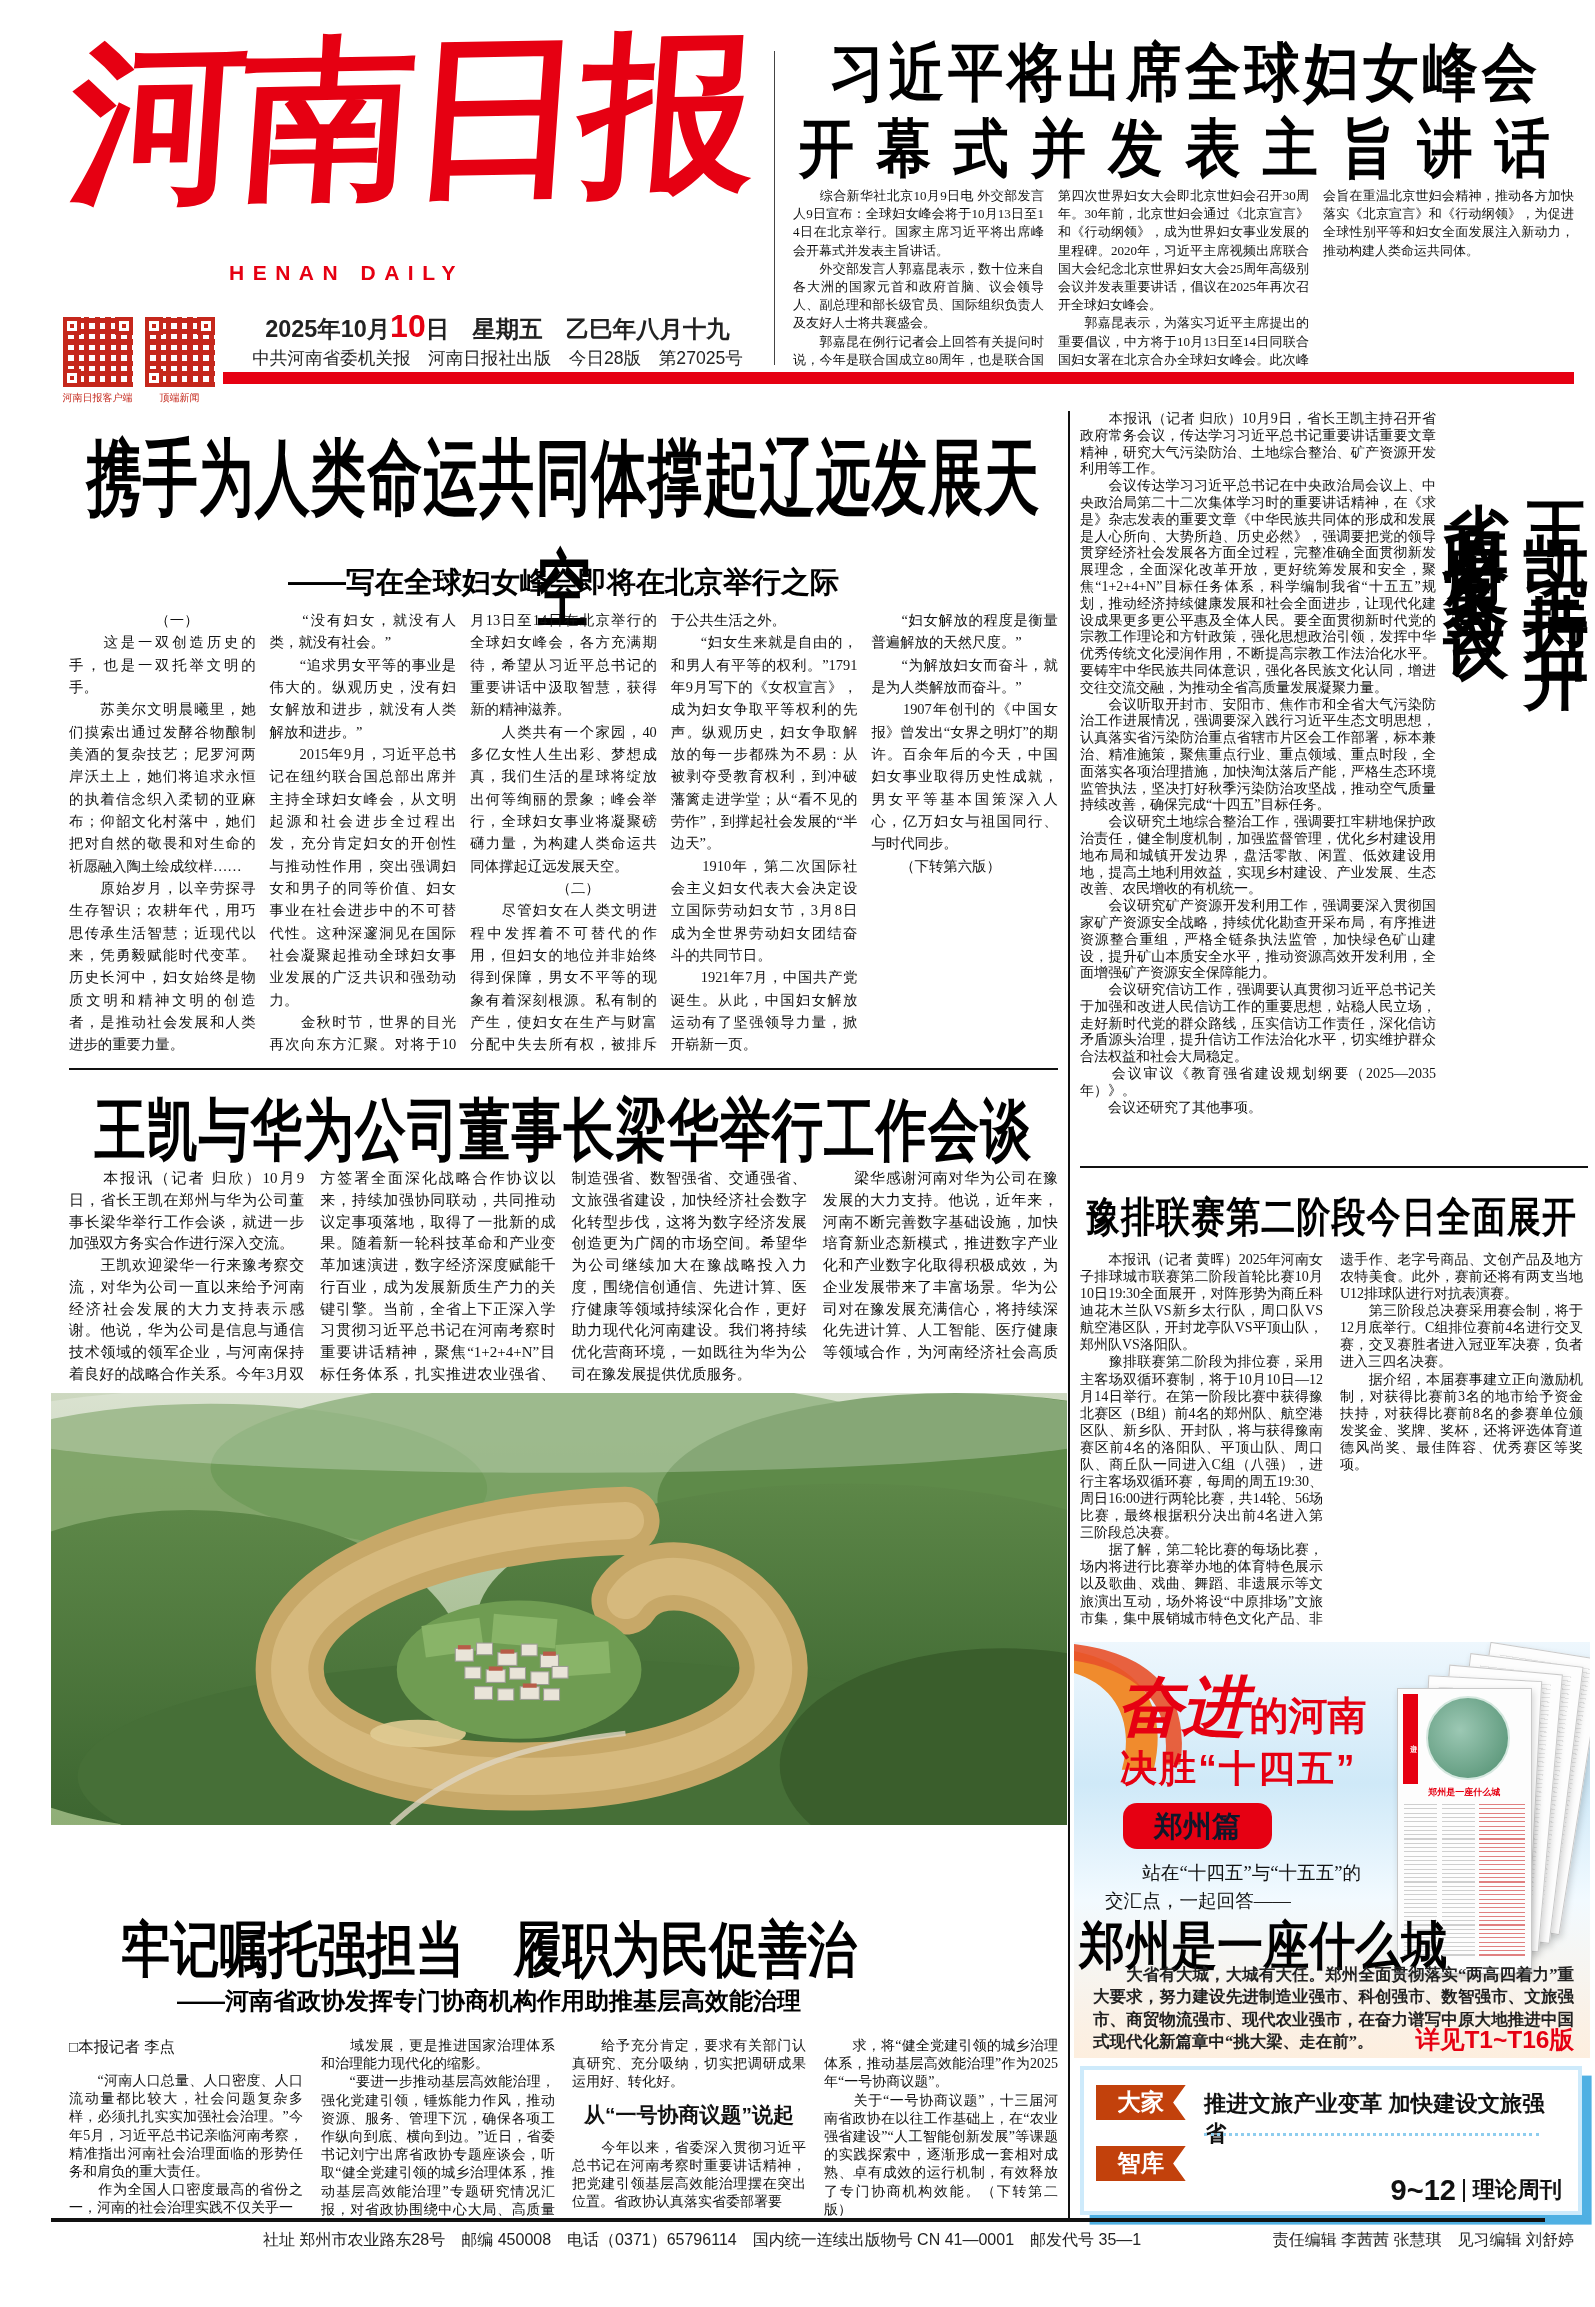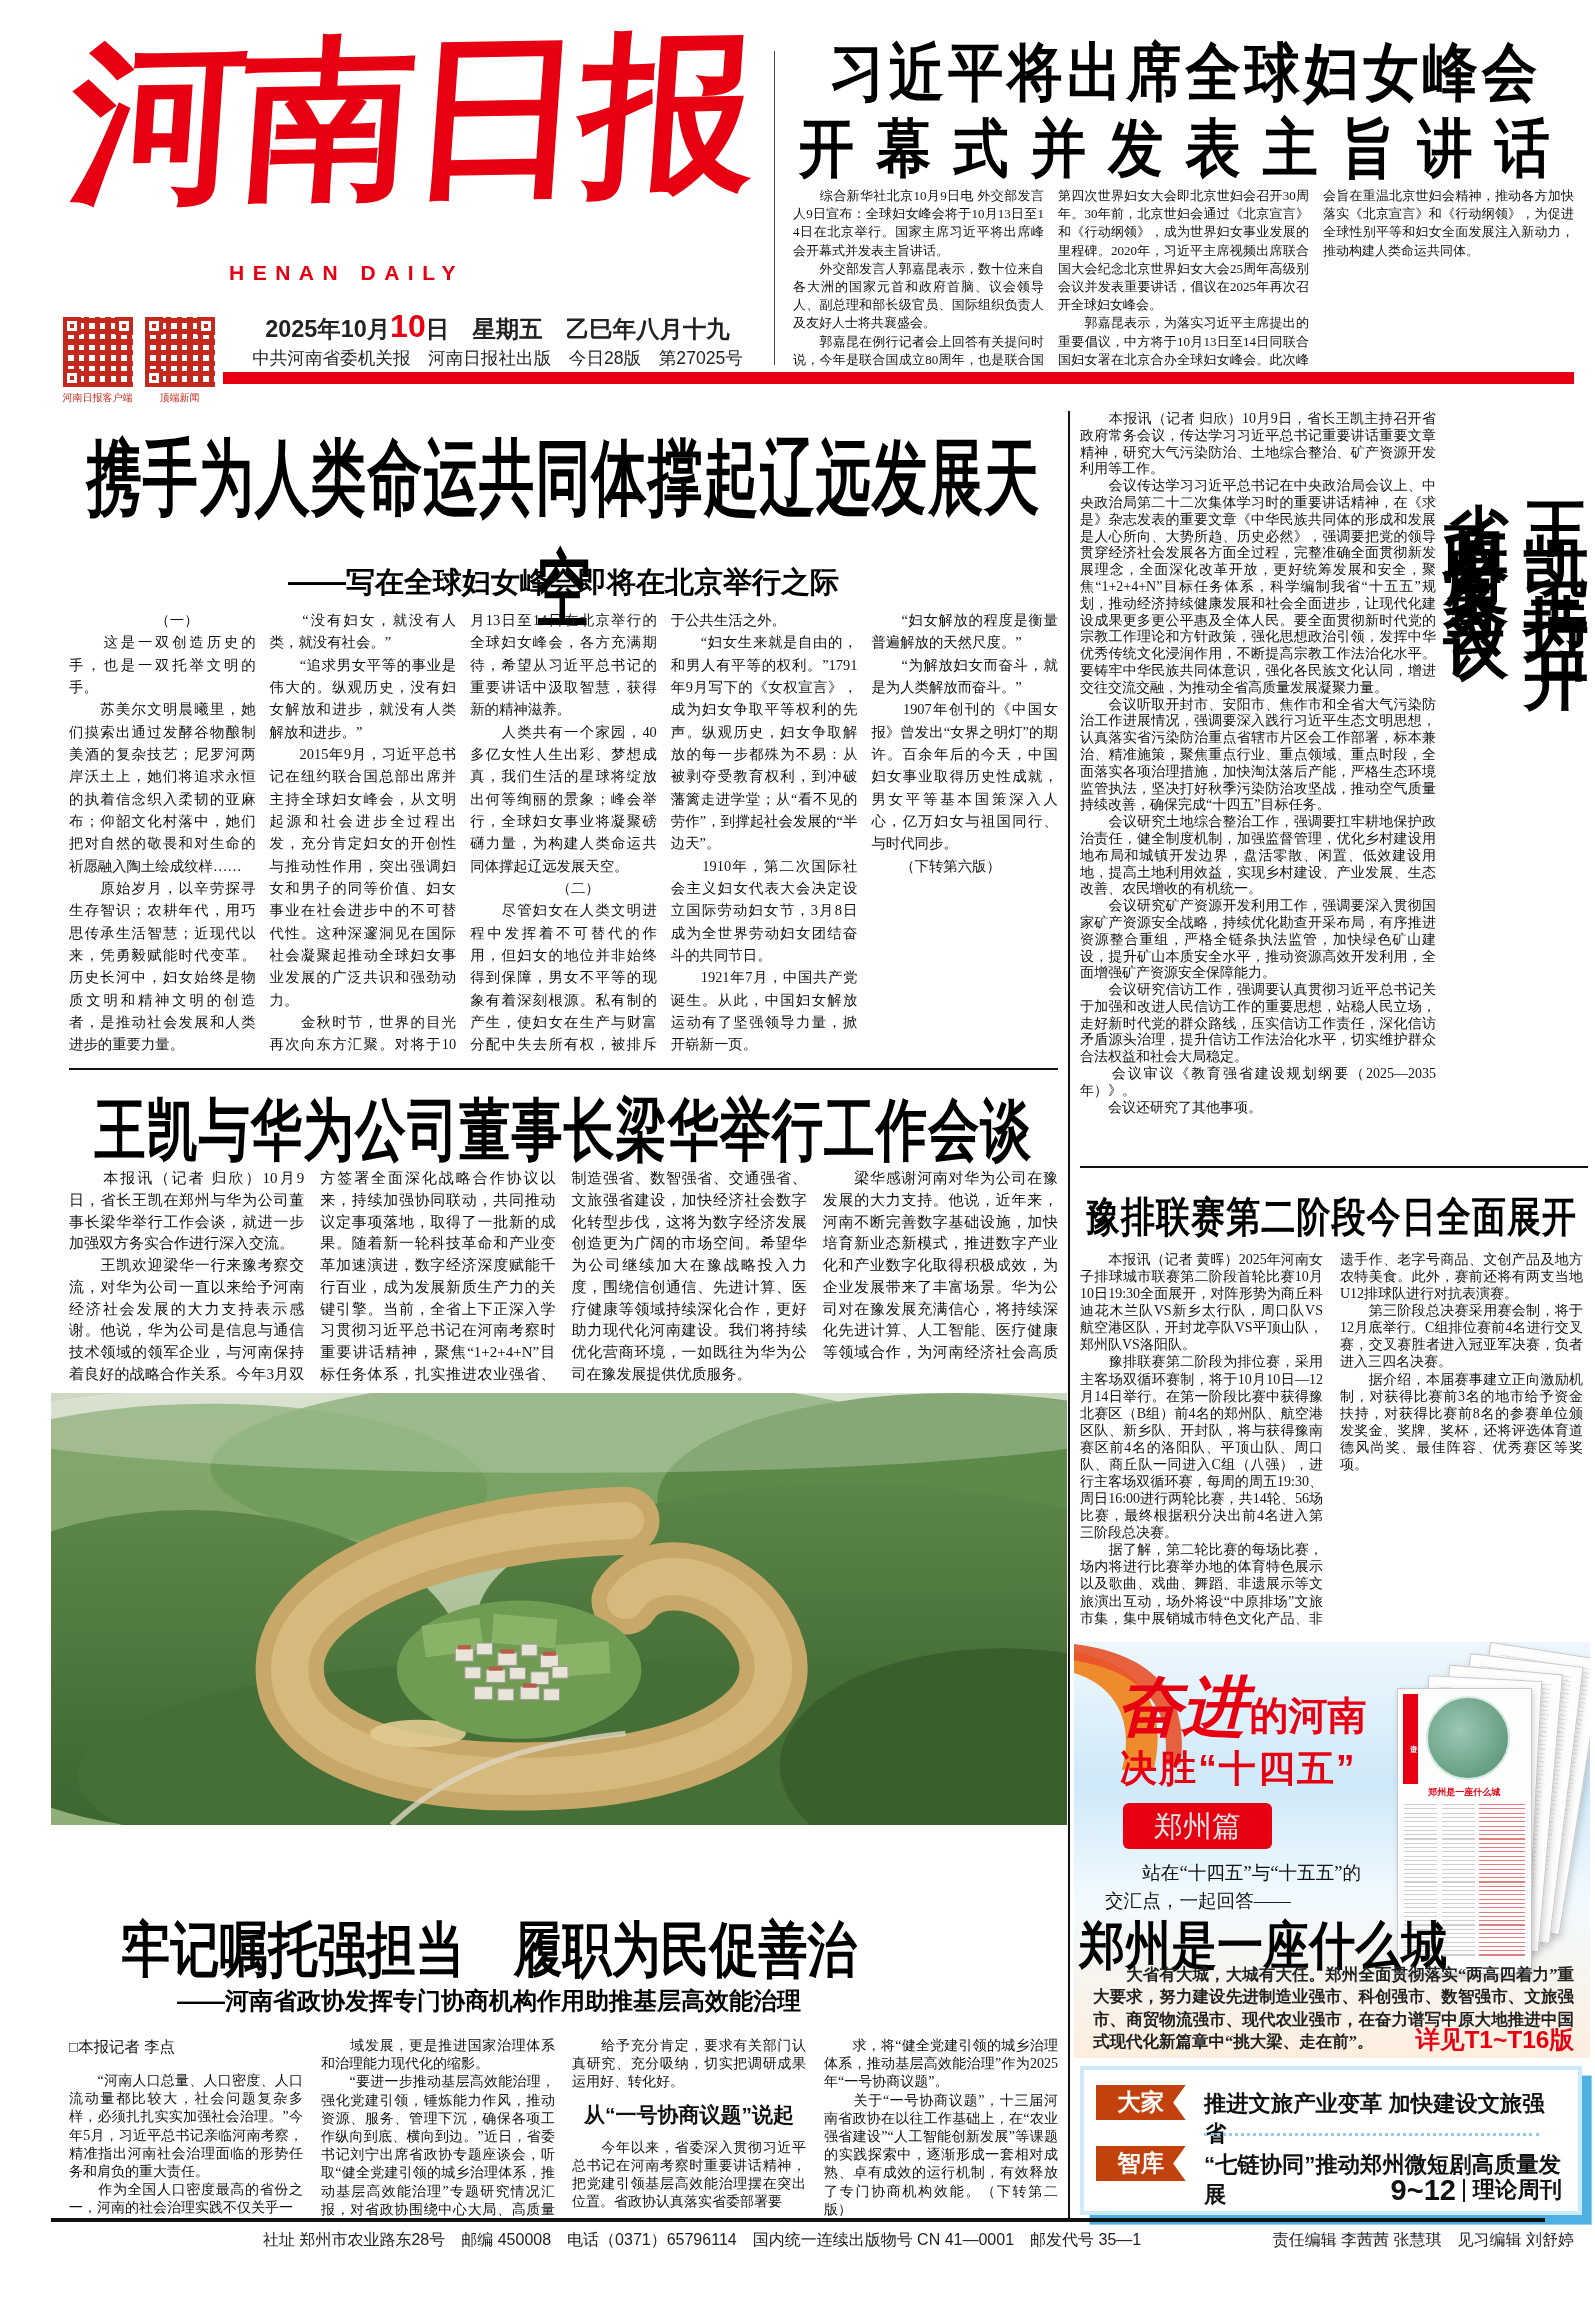--- a/index.html
+++ b/index.html
@@ -24,21 +24,21 @@
   .qr .eye i{position:absolute;left:2.7px;top:2.7px;width:4.3px;height:4.3px;background:#c5281c;display:block;}
   
   .vert{writing-mode:vertical-rl;font-weight:900;color:#000;line-height:1;}
   
   .promo{background:linear-gradient(180deg,#eef7fd 0%,#cfe9f8 34%,#f2faff 62%,#fdeede 100%);overflow:hidden;}
   .thumb{position:absolute;background:#fdfdfd;border:1.1px solid #c9c9c9;box-shadow:2.1px 3.2px 7.4px rgba(0,0,0,.18);}
   .glines{background:repeating-linear-gradient(180deg,#cfcfcf 0 1.1px,transparent 1.1px 4.3px);}
   .rlines{background:repeating-linear-gradient(180deg,#e08080 0 1.1px,transparent 1.1px 4.3px);}
   .flag{background:#c2410c;color:#fff;font-weight:900;text-align:center;
         clip-path:polygon(0 0,100% 0,86% 50%,100% 100%,0 100%);}
-  .badge{background:#e60012;color:#e5e5e5;font-weight:400;border-radius:6px;text-align:center;}
+  .badge{background:#e60012;color:#0f172a;font-weight:700;border-radius:14px;text-align:center;}
 </style>
 </head>
 <body>
 
 <div class="page">
 
   <div class="abs logo" style="left:56px;top:31px;width:707px;height:223px;font-size:174px;text-align:center;">河南日报</div>
   <div class="abs red" style="left:229px;top:261px;width:372px;text-align:left;font-size:21px;font-weight:bold;letter-spacing:8.5px;">HENAN DAILY</div>
 
   <div class="qr" style="left:63px;top:317px;width:70px;height:70px;">
@@ -243,21 +243,20 @@
     <div class="hl" style="position:absolute;left:5.3px;top:269px;width:404px;font-size:46px;transform:scaleY(1.12);transform-origin:top;">郑州是一座什么城</div>
     <div class="serif pre just" style="position:absolute;left:19px;top:322px;width:481px;font-size:16.5px;font-weight:bold;line-height:1.35;color:#222;">　　大省有大城，大城有大任。郑州全面贯彻落实“两高四着力”重大要求，努力建设先进制造业强市、科创强市、数智强市、文旅强市、商贸物流强市、现代农业强市，在奋力谱写中原大地推进中国式现代化新篇章中“挑大梁、走在前”。</div>
     <div class="red" style="position:absolute;left:287px;top:381px;width:213px;text-align:right;font-size:24.5px;font-weight:900;">详见T1~T16版</div>
   </div>
 
   <div class="abs" style="left:1080px;top:2066px;width:494px;height:141px;background:#fff;border:4.3px solid #cdeafb;box-shadow:9.6px 9.6px 0 #4fb0e3;">
     <div class="flag" style="position:absolute;left:11.7px;top:15px;width:90px;height:35px;line-height:35px;font-size:23.4px;">大家</div>
     <div style="position:absolute;left:120px;top:19px;width:362px;font-size:22.3px;font-weight:900;color:#111;">推进文旅产业变革 加快建设文旅强省</div>
     <div style="position:absolute;left:120px;top:63px;width:335px;border-top:3.7px dotted #8ecdee;"></div>
     <div class="flag" style="position:absolute;left:11.7px;top:76px;width:90px;height:35px;line-height:35px;font-size:23.4px;">智库</div>
-    <div style="position:absolute;left:120px;top:80px;width:367px;font-size:22.3px;font-weight:900;color:#111;">“七链协同”推动郑州微短剧高质量发展</div>
     <div style="position:absolute;right:16px;bottom:4.3px;display:flex;align-items:center;gap:7.4px;">
       <span style="font-size:29px;font-weight:900;color:#111;">9~12</span>
       <span style="display:inline-block;width:2.1px;height:23.4px;background:#111;"></span>
       <span style="font-size:22.3px;font-weight:bold;color:#111;">理论周刊</span>
     </div>
   </div>
 
   <div class="abs rule" style="left:51px;top:2218px;width:1494px;height:3.7px;"></div>
   <div class="abs" style="left:263px;top:2230px;font-size:16px;color:#222;">社址 郑州市农业路东28号　邮编 450008　电话（0371）65796114　国内统一连续出版物号 CN 41—0001　邮发代号 35—1</div>
   <div class="abs" style="left:1234px;top:2230px;width:340px;text-align:right;font-size:16px;color:#222;">责任编辑 李茜茜 张慧琪　见习编辑 刘舒婷</div>

